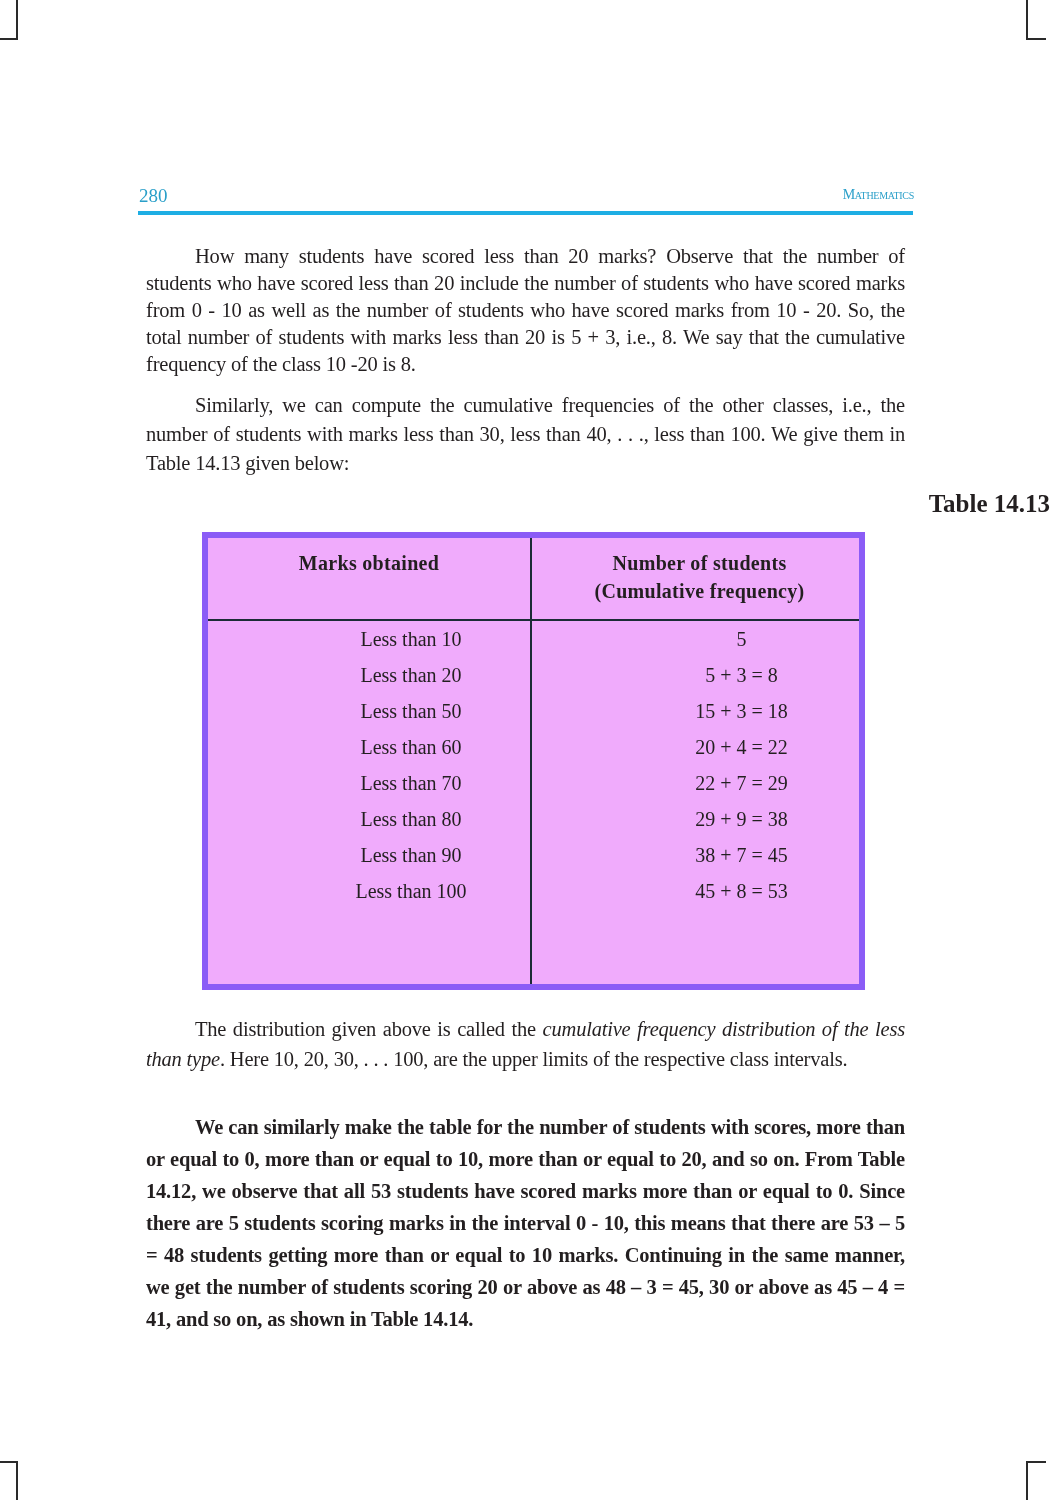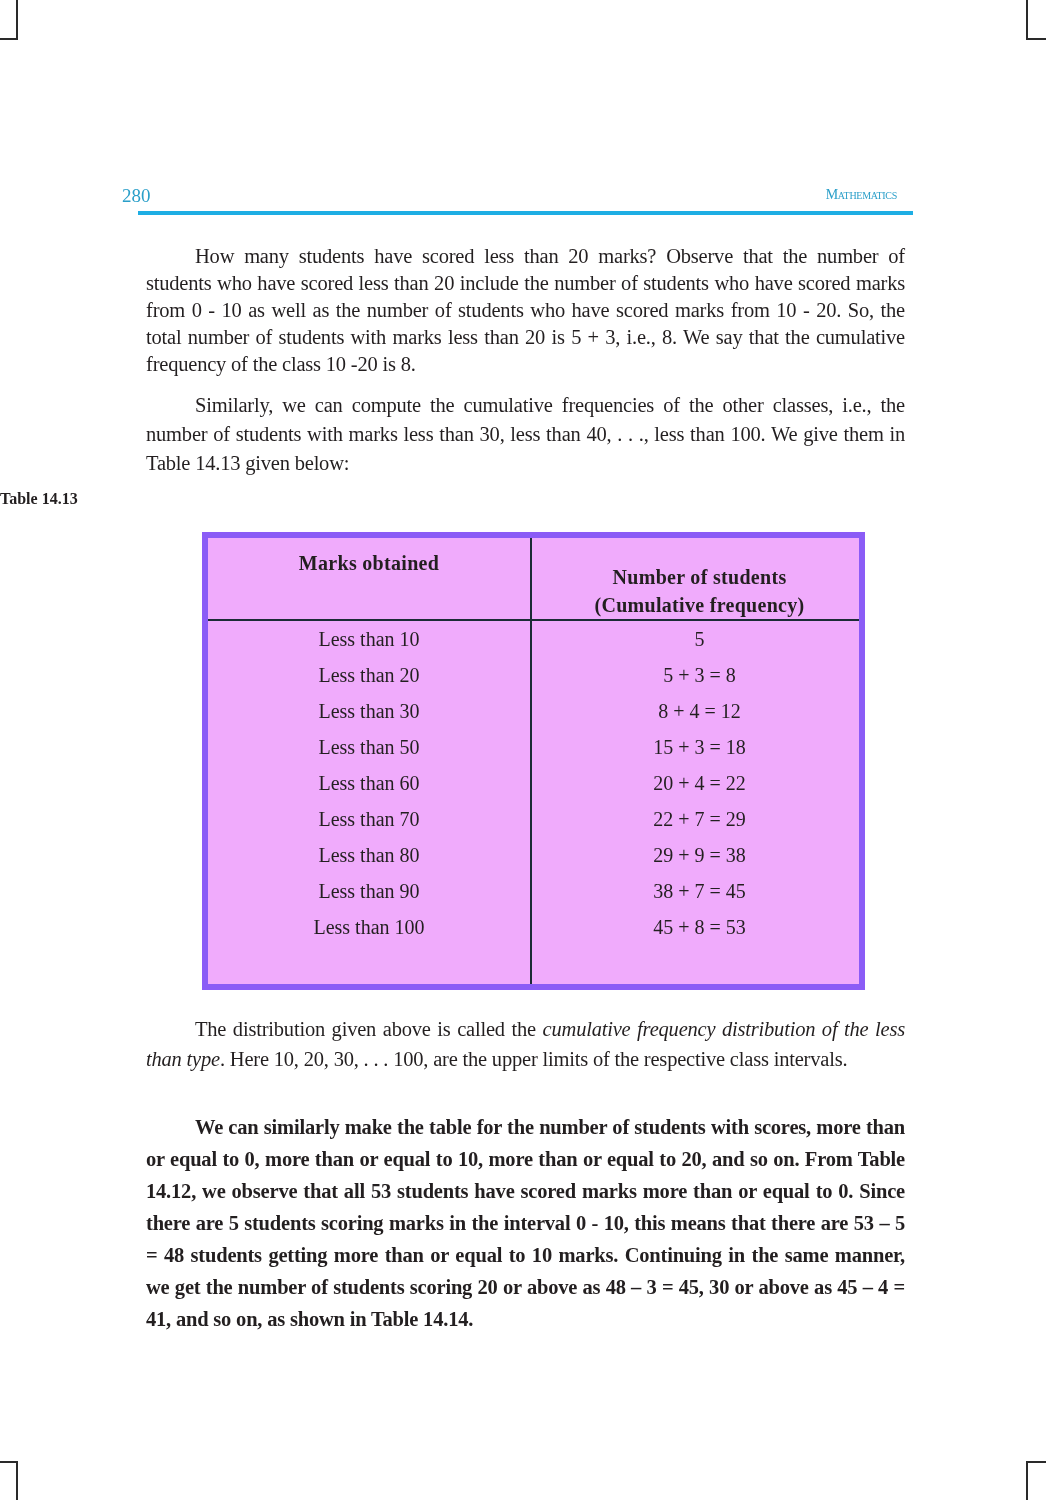--- a/index.html
+++ b/index.html
@@ -3,21 +3,21 @@
   <meta charset="utf-8">
   <style>
     html, body { margin: 0; padding: 0; }
     body {
       width: 1050px; height: 1500px; position: relative; background: #ffffff;
       font-family: "Liberation Serif", "DejaVu Serif", serif; color: #231f20;
       overflow: hidden;
     }
     .crop { position: absolute; background: #2a2a2a; }
     .header {
-      position: absolute; left: 122px; top: 185px; width: 775px; height: 24px;
+      position: absolute; left: 139px; top: 185px; width: 775px; height: 24px;
     }
     .page-num {
       position: absolute; left: 0; top: 0; font-size: 19px; color: #2a9fc9;
     }
     .running-head {
       position: absolute; right: 0; top: 2px; font-size: 14px; color: #2a9fc9;
       font-variant: small-caps; letter-spacing: -0.3px;
     }
     .rule {
       position: absolute; left: 138px; top: 211px; width: 775px; height: 4px; background: #1eaee4;
@@ -25,36 +25,36 @@
     .text {
       position: absolute; left: 138px; width: 775px;
       font-size: 20.5px; line-height: 27px; text-align: justify; letter-spacing: -0.2px;
     }
     .text p { margin: 8px; text-indent: 49px; }
     .p1 { top: 235px; }
     .p1 p { line-height: 27px; }
     .p2 { top: 383px; }
     .p2 p { line-height: 29px; }
     .caption {
-      position: absolute; left: 0; width: 1050px; top: 490px; text-align: left;
-      font-weight: bold; font-size: 16px;
+      position: absolute; left: 0; width: 1050px; top: 490px; text-align: right;
+      font-weight: bold; font-size: 25px;
     }
     .table {
       position: absolute; left: 202px; top: 532px; width: 663px; height: 458px;
       background: #f0abfc; border: 6px solid #8b5cf6; box-sizing: border-box;
     }
     .vdiv { position: absolute; left: 322px; top: 0; bottom: 0; width: 2px; background: #1b2b36; }
     .hdiv { position: absolute; left: 0; right: 0; top: 81px; height: 2px; background: #1b2b36; }
     .th {
       position: absolute; top: 0; height: 81px; font-weight: bold; font-size: 20px;
       text-align: center; line-height: 28px; letter-spacing: 0.3px;
     }
     .th.c1 { left: 0; width: 322px; padding-top: 11px; box-sizing: border-box; }
-    .th.c2 { left: 324px; width: 335px; padding-top: 25px; box-sizing: border-box; }
-    .rows { position: absolute; left: 0; right: 0; top: 83px; }
+    .th.c2 { left: 324px; width: 335px; padding-top: 11px; box-sizing: border-box; }
+    .rows { position: absolute; left: 0; right: 0; top: 83px; padding-left: 42px; }
     .row { position: relative; height: 36px; font-size: 20px; }
     .row .cell { position: absolute; top: 0; line-height: 36px; text-align: center; }
     .row .cell.c1 { left: 0; width: 322px; }
     .row .cell.c2 { left: 324px; width: 335px; }
     .p3 { top: 1006px; }
     .p3 p { line-height: 30px; }
     .p4 { top: 1103px; }
     .p4 p { line-height: 32px; font-weight: bold; }
     em { font-style: italic; }
   </style>
@@ -99,24 +99,20 @@
   <div class="rows">
     <div class="row">
         <span class="cell c1">Less than 10</span>
         <span class="cell c2">5</span>
       </div>
     <div class="row">
         <span class="cell c1">Less than 20</span>
         <span class="cell c2">5 + 3 = 8</span>
       </div>
     <div class="row">
-        <span class="cell c1">Less than 30</span>
-        <span class="cell c2">8 + 4 = 12</span>
-      </div>
-    <div class="row">
         <span class="cell c1">Less than 50</span>
         <span class="cell c2">15 + 3 = 18</span>
       </div>
     <div class="row">
         <span class="cell c1">Less than 60</span>
         <span class="cell c2">20 + 4 = 22</span>
       </div>
     <div class="row">
         <span class="cell c1">Less than 70</span>
         <span class="cell c2">22 + 7 = 29</span>

